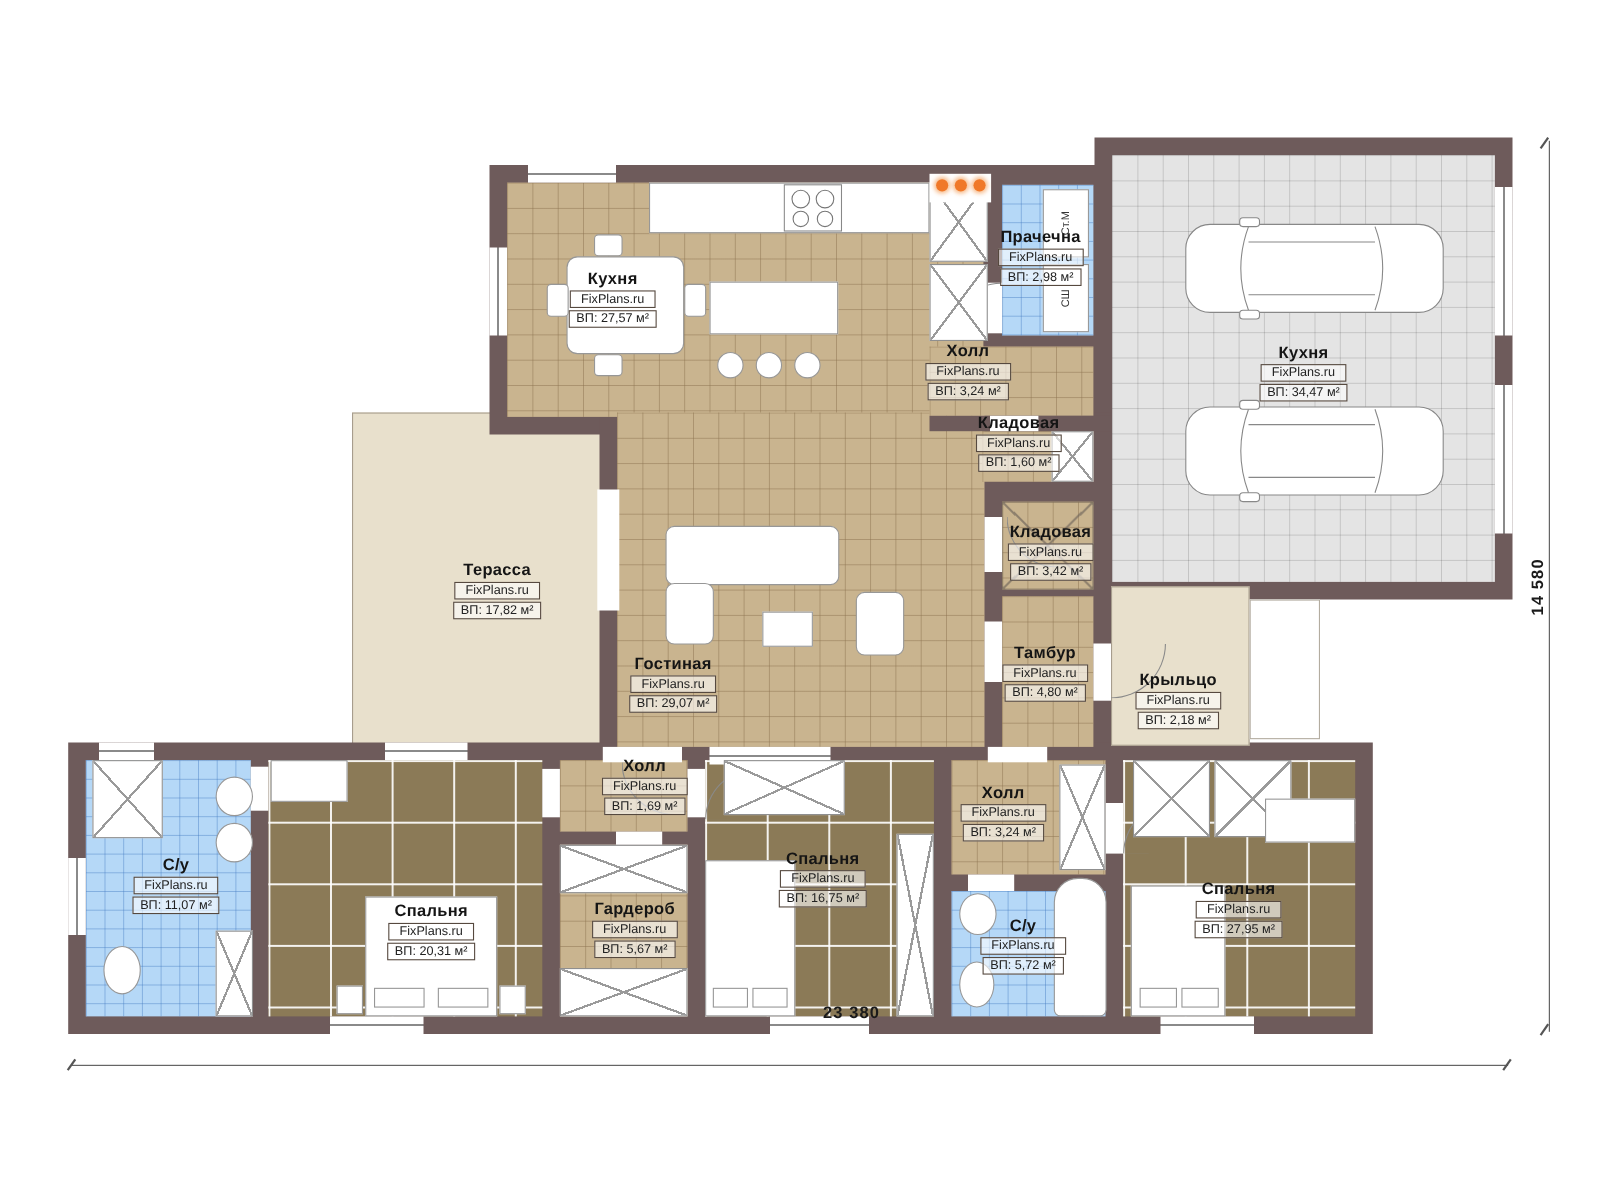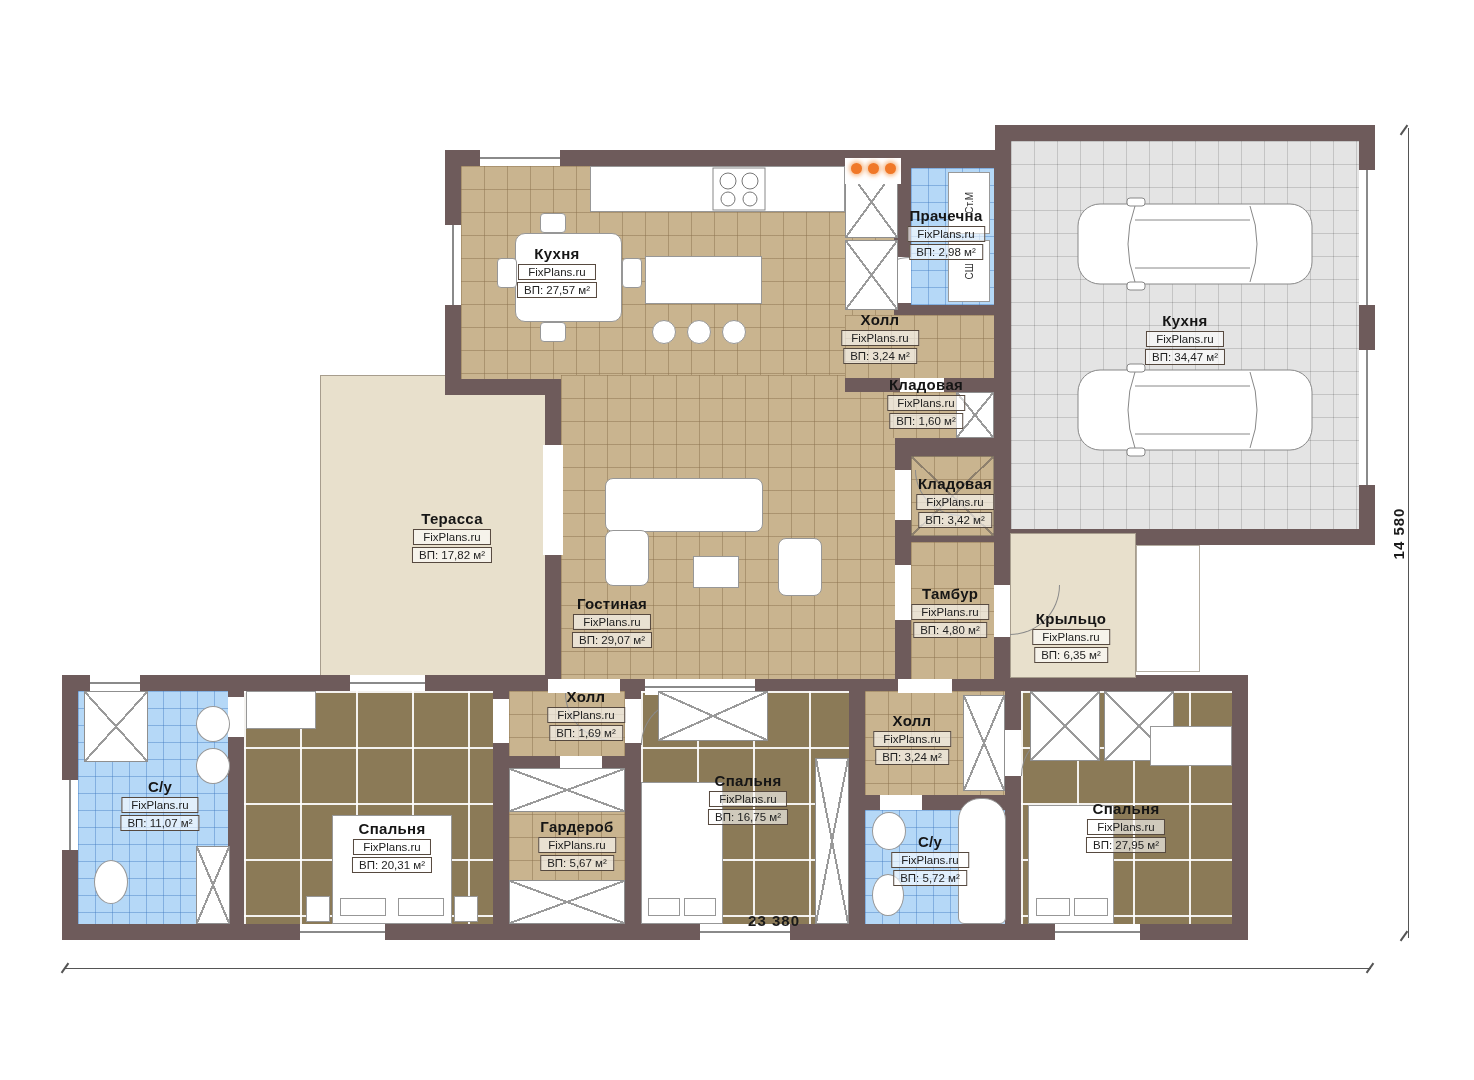--- a/index.html
+++ b/index.html
@@ -250,21 +250,21 @@
     <div class="ar">ВП: 29,07 м²</div>
   </div>
   <div class="room-label" style="left:950px;top:585px;">
     <div class="rn">Тамбур</div>
     <div class="wm">FixPlans.ru</div>
     <div class="ar">ВП: 4,80 м²</div>
   </div>
   <div class="room-label" style="left:1071px;top:588px;margin-top:22px;">
     <div class="rn">Крыльцо</div>
     <div class="wm">FixPlans.ru</div>
-    <div class="ar">ВП: 6,35 м²</div>
+    <div class="ar">ВП: 2,18 м²</div>
   </div>
   <div class="room-label" style="left:160px;top:778px;">
     <div class="rn">С/у</div>
     <div class="wm">FixPlans.ru</div>
     <div class="ar">ВП: 11,07 м²</div>
   </div>
   <div class="room-label" style="left:392px;top:820px;">
     <div class="rn">Спальня</div>
     <div class="wm">FixPlans.ru</div>
     <div class="ar">ВП: 20,31 м²</div>

